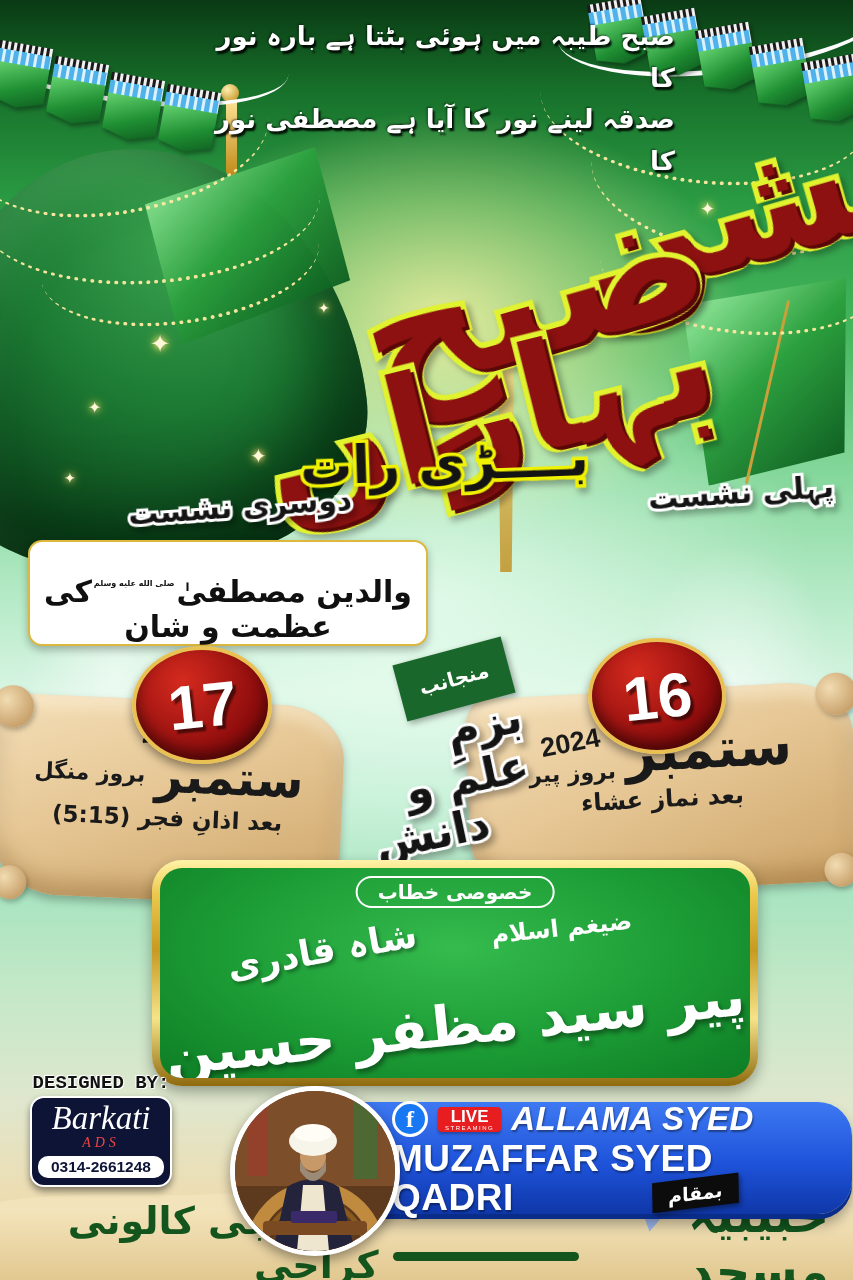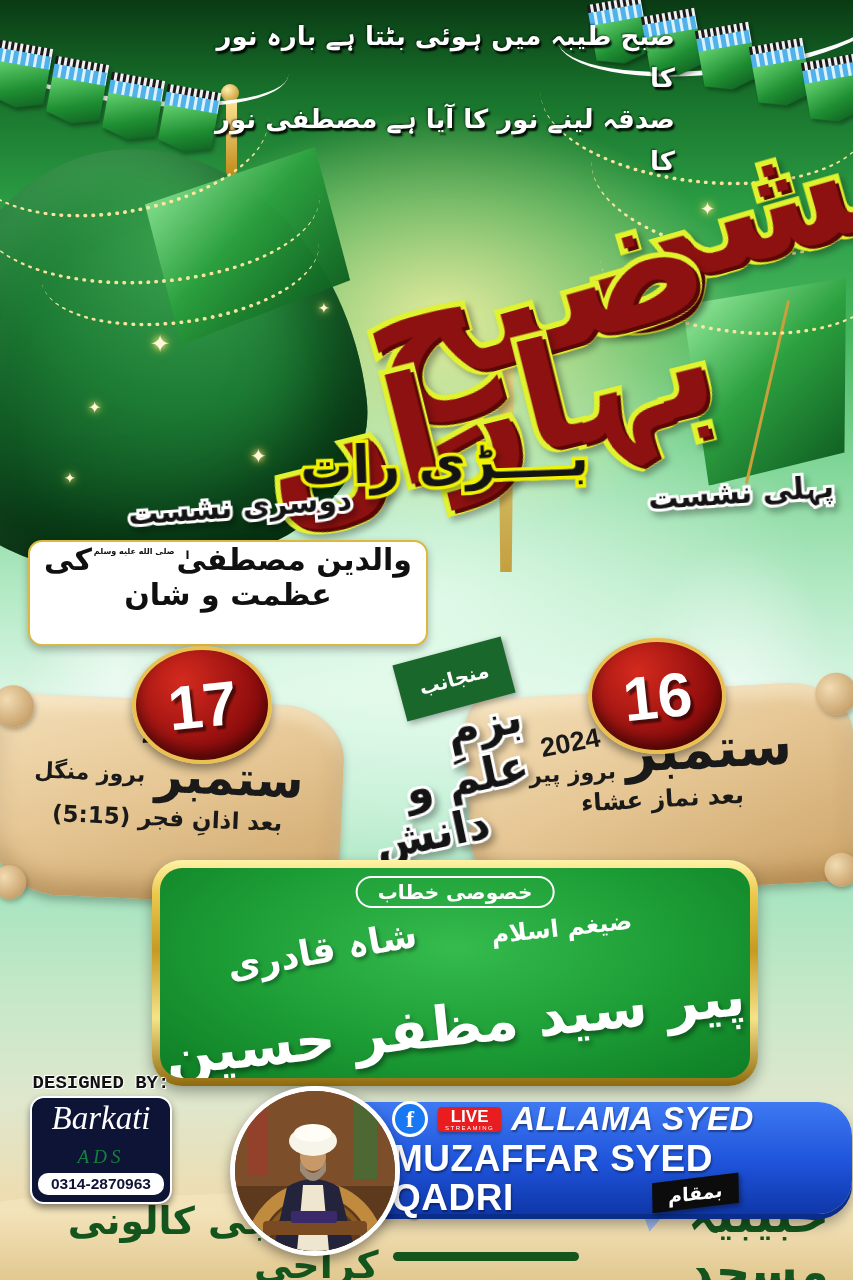--- a/index.html
+++ b/index.html
@@ -49,21 +49,21 @@
   .st-y .stroke{-webkit-text-stroke:7px #f0f202;}
   .st-w .stroke{-webkit-text-stroke:6px #ffffff;}
   .f-red .fill{color:#8c1110;text-shadow:3px 4px 0 #5a0707;}
   .f-blk .fill{color:#141414;}
   
   .couplet{left:205px;top:16px;width:470px;z-index:3;direction:rtl;
     color:#fff;font-weight:700;font-size:26px;line-height:1.6;
     text-shadow:2px 3px 2px rgba(0,0,0,.9), -1px -1px 2px rgba(0,0,0,.5);}
   
   .sbox{z-index:3;background:#fff;border:2px solid #dcb93e;border-radius:14px;direction:rtl;
-    display:flex;align-items:flex-start;justify-content:center;text-align:center;
+    display:flex;align-items:flex-end;justify-content:center;text-align:center;
     color:#101010;font-weight:800;box-shadow:0 4px 8px rgba(0,0,0,.28), inset 0 0 0 3px #fff;}
   .hon{display:inline-block;font-size:8px;font-weight:700;transform:translateY(-16px);margin:0 2px;line-height:1;}
   
   .scrollgrp{z-index:3;}
   .scroll-body{position:absolute;direction:rtl;color:#1a1a1a;
     background:linear-gradient(160deg,#f4dfb8 0%,#e6c795 45%,#cda468 100%);
     border-radius:22px 64px 26px 70px / 34px 54px 30px 60px;
     box-shadow:inset 0 -14px 22px rgba(120,80,30,.35), inset 0 10px 16px rgba(255,245,220,.6), 0 5px 9px rgba(0,0,0,.25);}
   .scroll-curl{position:absolute;width:42px;height:42px;border-radius:50%;
     background:radial-gradient(circle at 35% 35%,#f2dcb2,#b98c52);box-shadow:2px 3px 5px rgba(0,0,0,.25);}
@@ -94,21 +94,21 @@
     text-shadow:2px 3px 4px rgba(0,0,0,.35);}
   .panel .nbig{position:absolute;bottom:20px;left:0;right:0;text-align:center;direction:rtl;color:#fff;
     font-size:56px;font-weight:900;transform:rotate(-6deg);text-shadow:2px 4px 5px rgba(0,0,0,.4);}
   
   .designer{left:30px;top:1072px;width:142px;z-index:7;text-align:center;}
   .designer .lbl{font-family:Liberation Mono, monospace;font-size:19px;font-weight:900;color:#111;
     text-shadow:0 0 2px #fff,0 0 2px #fff,1px 1px 0 #fff,-1px -1px 0 #fff;}
   .designer .navy{margin-top:2px;background:#0e1436;border:2px solid #fff;border-radius:14px;padding:4px 6px 7px;
     box-shadow:0 4px 7px rgba(0,0,0,.45);}
   .designer .brand{font-family:"Liberation Serif",serif;font-style:italic;font-size:33px;color:#fff;line-height:1;}
-  .designer .sub{font-family:"Liberation Serif",serif;font-style:italic;font-size:19px;letter-spacing:4px;color:#15803d;margin-top:11px;}
+  .designer .sub{font-family:"Liberation Serif",serif;font-style:italic;font-size:14px;letter-spacing:4px;color:#ef4444;margin-top:0;}
   .designer .phone{background:#fff;border-radius:10px;font-family:"Liberation Sans",sans-serif;
     font-size:15.5px;font-weight:800;color:#0e1436;padding:2px 2px;margin-top:5px;}
   
   .photo{left:230px;top:1086px;width:170px;height:170px;border-radius:50%;overflow:hidden;z-index:7;
     border:5px solid #fff;box-sizing:border-box;box-shadow:0 5px 12px rgba(0,0,0,.38);background:#6e4526;}
   
   .banner{left:256px;top:1102px;width:596px;height:112px;z-index:6;border-radius:34px;box-sizing:border-box;
     background:linear-gradient(180deg,#3e79f2 0%,#1e53da 55%,#0f37a8 100%);
     box-shadow:0 5px 0 #0a2d8a, 0 10px 14px rgba(0,0,0,.35);
     padding:10px 14px 8px 136px;display:flex;flex-direction:column;justify-content:center;gap:2px;}
@@ -298,21 +298,21 @@
       <div class="nsmall">شاہ قادری</div>
       <div class="nbig">پیر سید مظفر حسین</div>
     </div>
   </div>
 
   <div class="abs designer">
     <div class="lbl">DESIGNED BY:</div>
     <div class="navy">
       <div class="brand">Barkati</div>
       <div class="sub">ADS</div>
-      <div class="phone">0314-2870963</div>
+      <div class="phone">0314-2661248</div>
     </div>
   </div>
 
   <div class="abs banner-tail"></div>
 
   <div class="abs banner">
     <div class="r1">
       <div class="fbicon">
           <span>f</span>
         </div>

